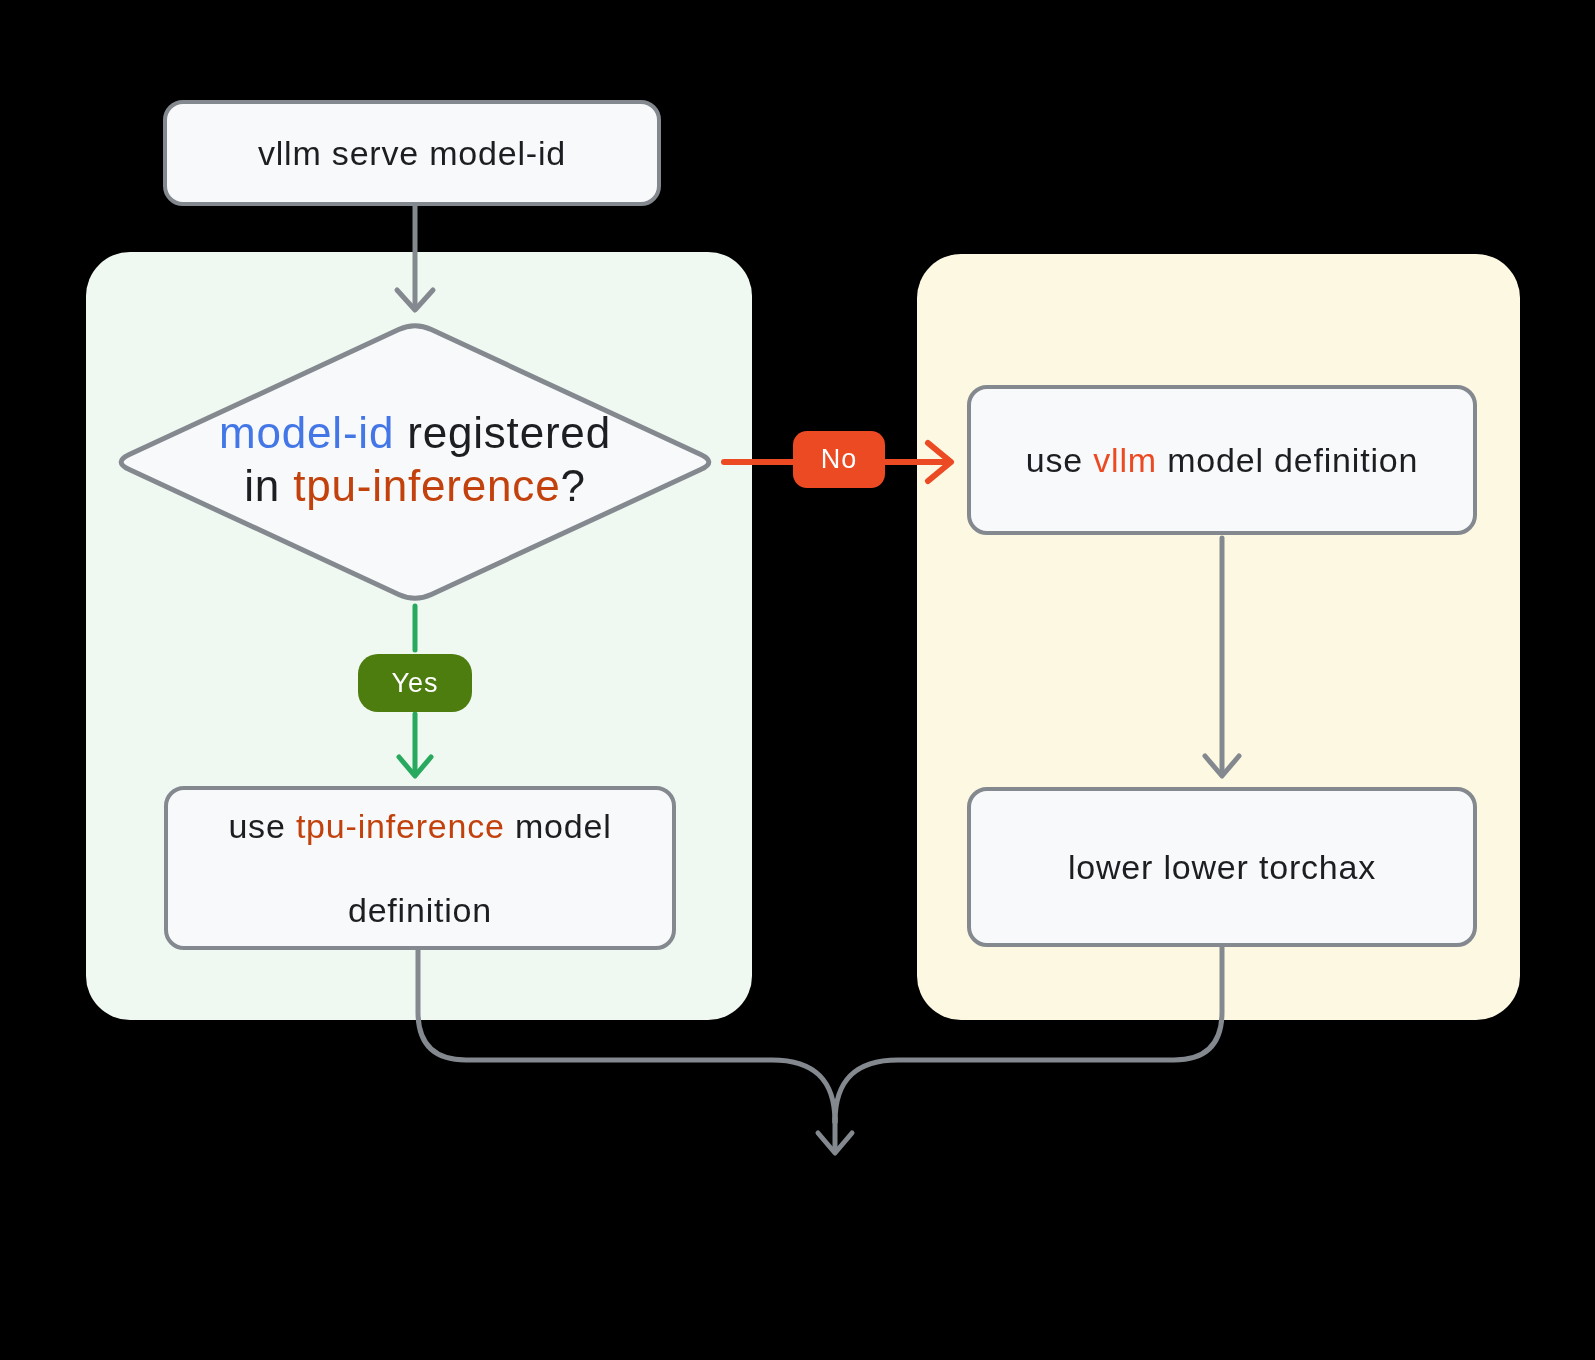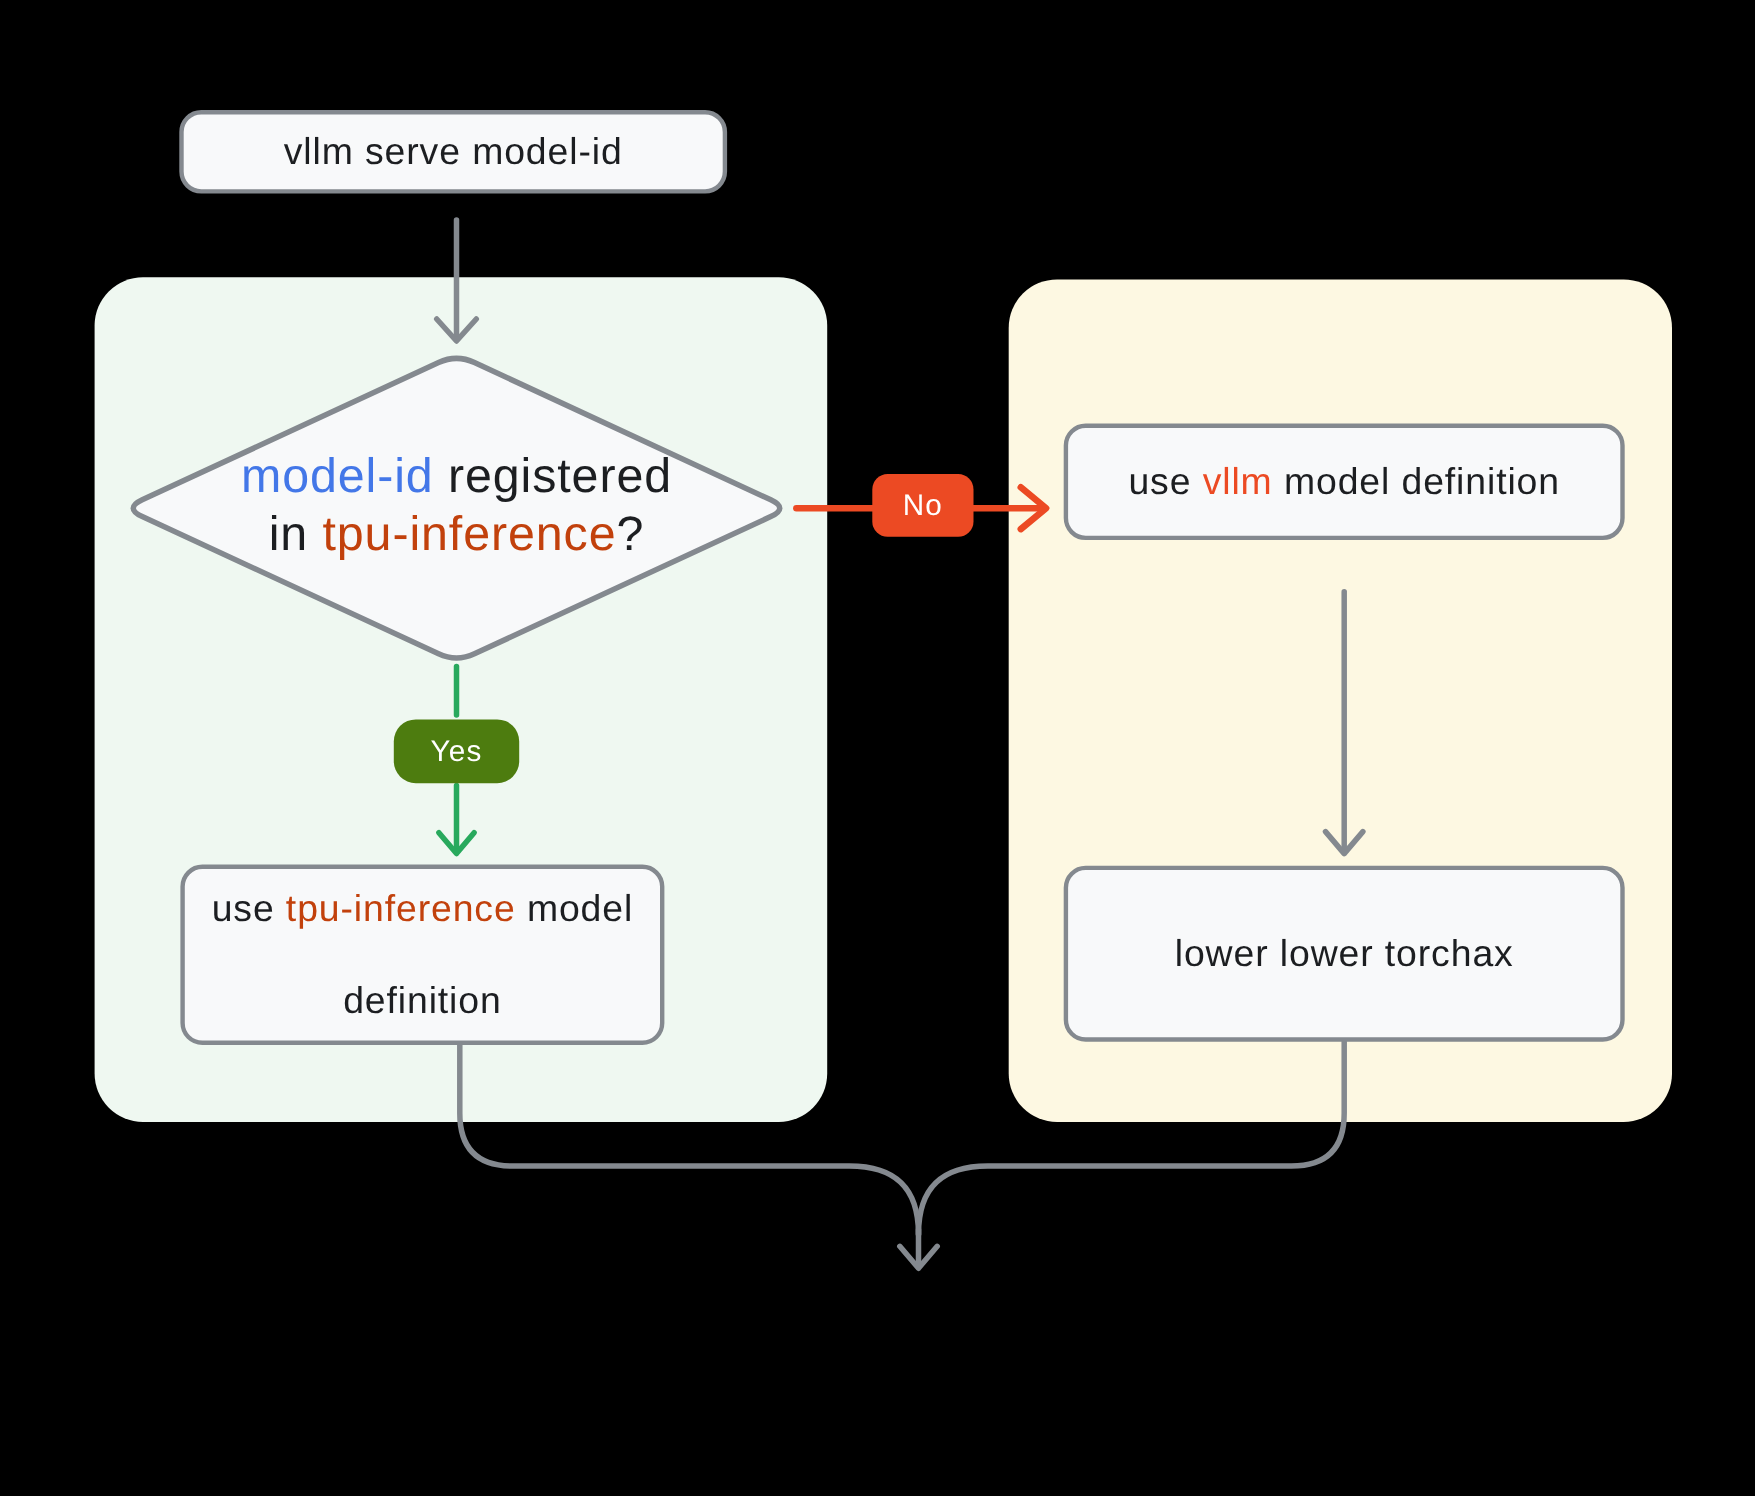--- a/index.html
+++ b/index.html
@@ -46,23 +46,23 @@
     border-radius: 20px;
     display: flex;
     flex-direction: column;
     align-items: center;
     justify-content: center;
     text-align: center;
     font-size: 34px;
     line-height: 52px;
     box-sizing: border-box;
   }
-  .node-start   { left: 163px; top: 100px;  width: 498px; height: 76px;  }
-  .node-tpu     { left: 164px; top: 786px;  width: 440px; height: 164px; gap: 32px; }
-  .node-vllm    { left: 967px; top: 385px;  width: 510px; height: 106px; }
+  .node-start   { left: 163px; top: 100px;  width: 498px; height: 106px;  }
+  .node-tpu     { left: 164px; top: 786px;  width: 512px; height: 164px; gap: 32px; }
+  .node-vllm    { left: 967px; top: 385px;  width: 510px; height: 150px; }
   .node-torchax { left: 967px; top: 787px;  width: 510px; height: 160px; }
   .node-serve   { left: 586px; top: 1165px; width: 506px; height: 104px; }
   .decision-text {
     position: absolute;
     z-index: 3;
     left: 140px; top: 406px;
     width: 550px;
     text-align: center;
     font-size: 44px;
     line-height: 53px;

